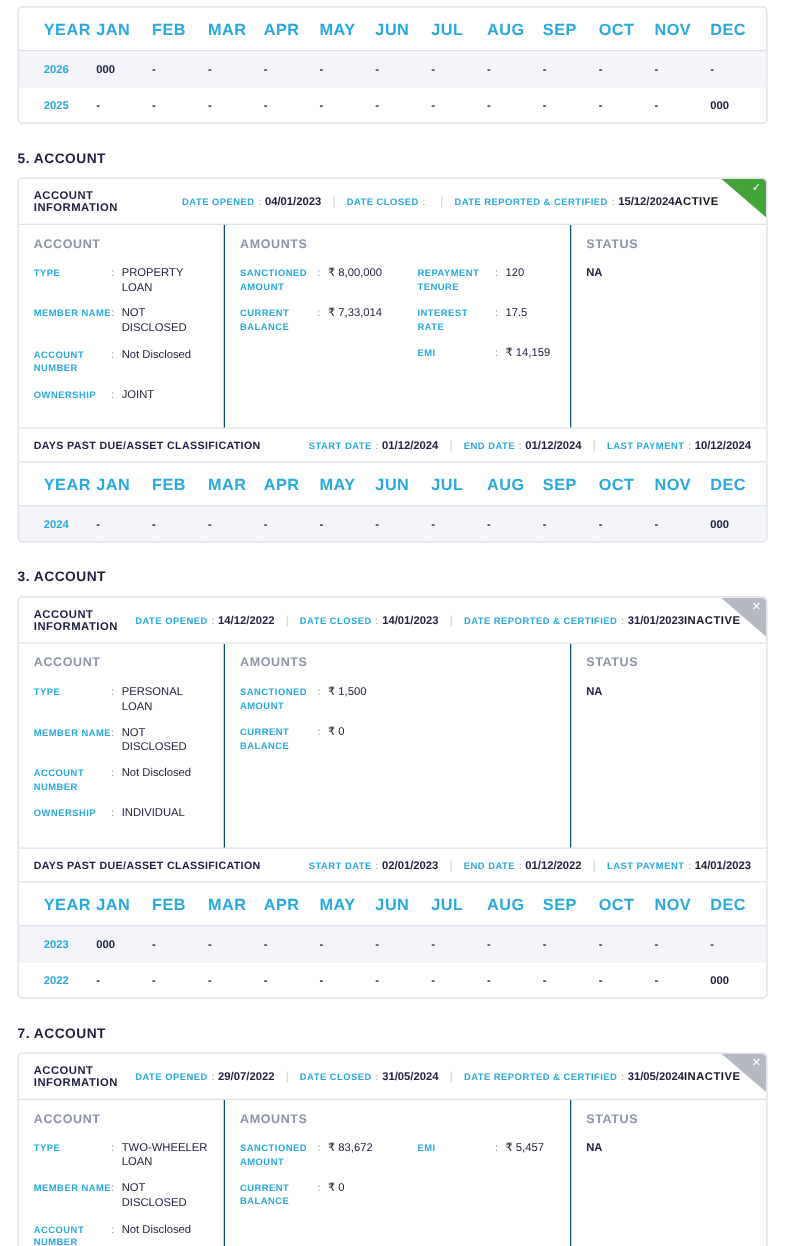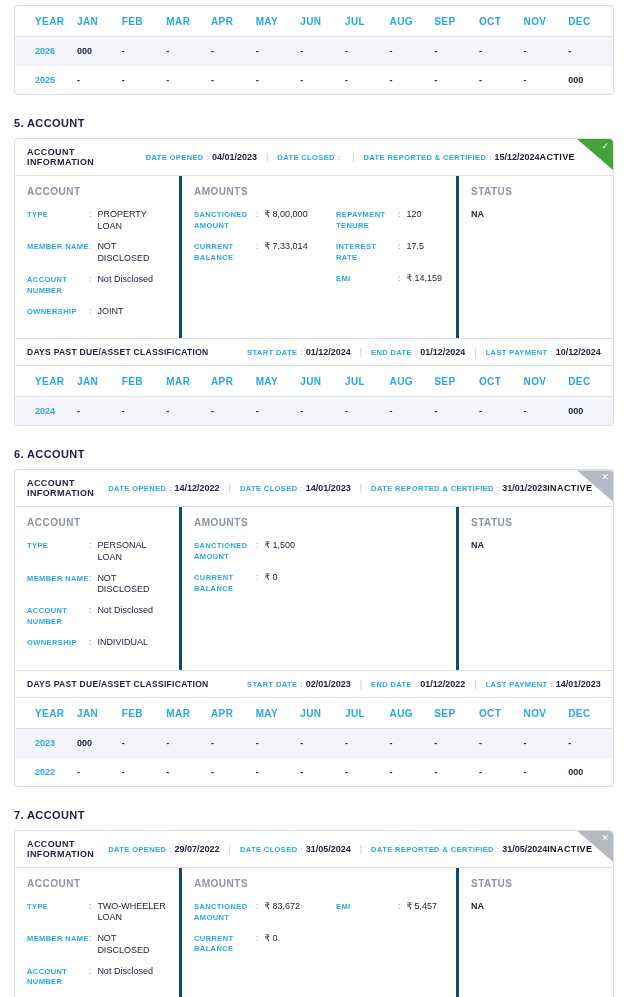--- a/index.html
+++ b/index.html
@@ -16,21 +16,21 @@
     border-radius: 4px;
     background: #fff;
     position: relative;
     overflow: hidden;
   }
 
   
   table.month-table { width: 100%; border-collapse: collapse; table-layout: fixed; }
   table.month-table th {
     color: #29a9e0;
-    font-size: 10px;
+    font-size: 13px;
     font-weight: bold;
     letter-spacing: 0.4px;
     text-align: left;
     padding: 10px 0 9px 0;
     border-bottom: 1px solid #dde1e8;
   }
   table.month-table th:first-child { padding-left: 20px; width: 62px; }
   table.month-table td {
     font-size: 9px;
     font-weight: bold;
@@ -98,21 +98,21 @@
     position: absolute;
     top: 2px; right: 4px;
     color: #fff;
     font-size: 9px;
     font-weight: bold;
   }
 
   
   .details { display: flex; align-items: stretch; }
   .dcol { padding: 10px 12px 12px 12px; }
-  .dcol + .dcol { border-left: 3px solid #0c4a6e; }
+  .dcol + .dcol { border-left: 1px solid #0c4a6e; }
   .dcol-account { width: 164px; flex: none; }
   .dcol-amounts { width: 277px; flex: none; }
   .dcol-status { flex: 1; }
   .panel-title {
     font-size: 10px;
     font-weight: bold;
     letter-spacing: 0.5px;
     color: #8d95a5;
     margin-bottom: 12px;
   }
@@ -361,21 +361,21 @@
               <td>-</td>
               <td>-</td>
               <td>000</td>
             </tr>
           </tbody>
         </table>
     </div>
   </section>
 
   <section>
-    <div class="section-heading">6. ACCOUNT</div>
+    <div class="section-heading">3. ACCOUNT</div>
     <div class="card">
       <div class="card-header">
         <span class="card-title">ACCOUNT INFORMATION</span>
         <span class="meta">
           <span class="meta-item">
             <span class="meta-label">DATE OPENED</span>
             <span class="meta-colon">:</span>
             <span class="meta-value">14/12/2022</span>
           </span>
           <span class="pipe">|</span>

